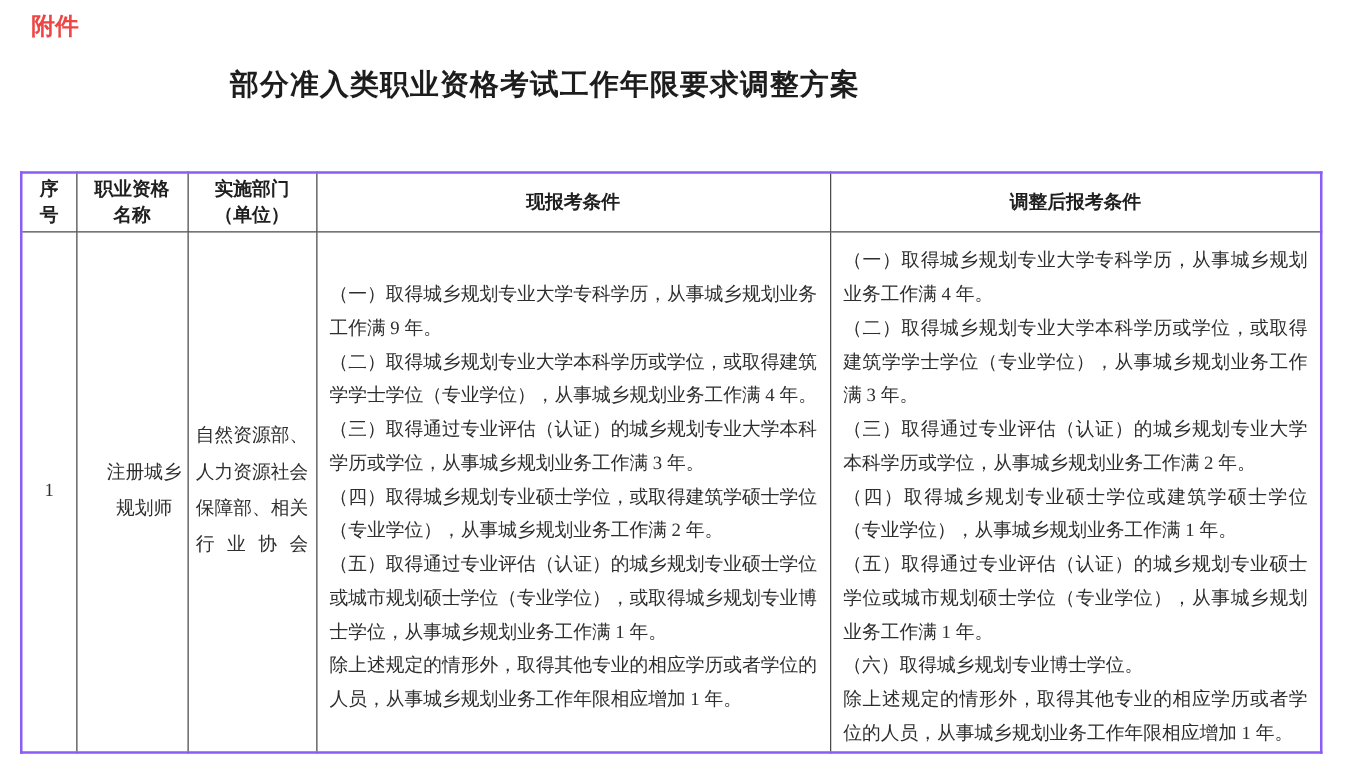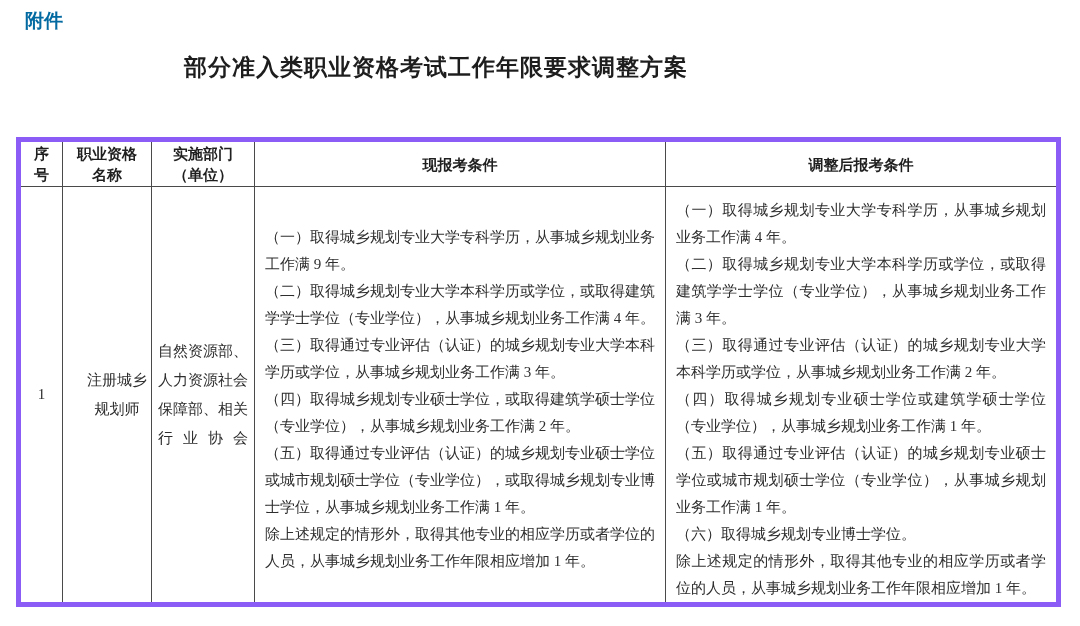--- a/index.html
+++ b/index.html
@@ -11,40 +11,40 @@
     color: #2e2e2e;
     position: relative;
     overflow: hidden;
   }
   .attachment {
     position: absolute;
     left: 25px; top: 8px;
     font-family: Liberation Sans, sans-serif;
     font-weight: bold;
     font-size: 19px;
-    color: #0369a1;
+    color: #ef4444;
   }
   .doc-title {
     position: absolute;
     left: 0; top: 52px;
     width: 872px;
     text-align: center;
     font-family: "Liberation Sans", "DejaVu Sans", sans-serif;
     font-weight: bold;
     font-size: 23px;
     letter-spacing: 1px;
     color: #1d1d1d;
   }
   table.adjust-table {
     position: absolute;
     left: 16px; top: 137px;
     width: 1040px;
     border-collapse: collapse;
     table-layout: fixed;
-    border: 5px solid #8b5cf6;
+    border: 2px solid #8b5cf6;
   }
   .adjust-table th, .adjust-table td {
     border: 1px solid #4a4a4a;
     vertical-align: middle;
     background: #ffffff;
   }
   .adjust-table th {
     height: 47px;
     font-family: "Liberation Sans", "DejaVu Sans", sans-serif;
     font-weight: bold;

